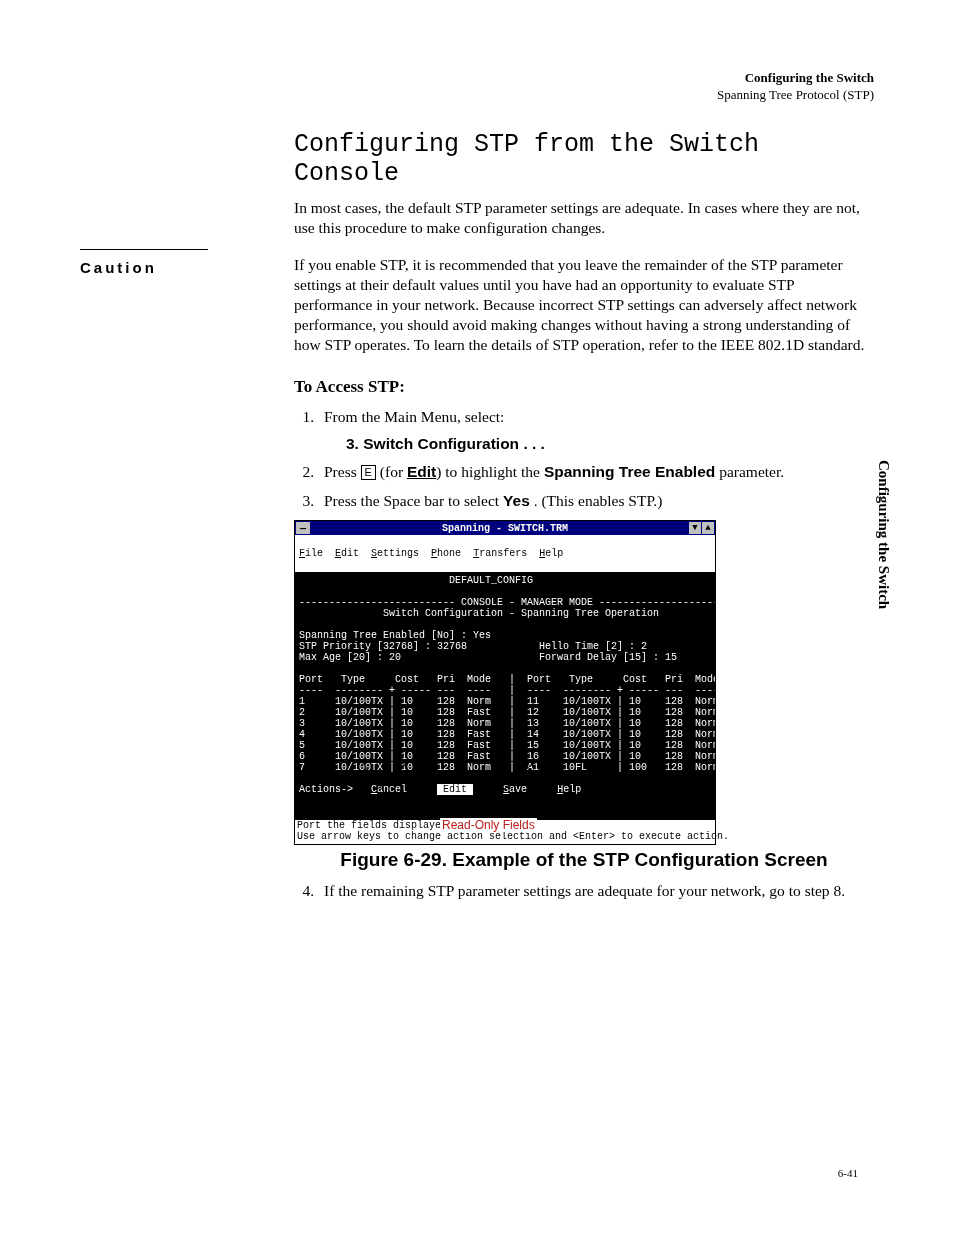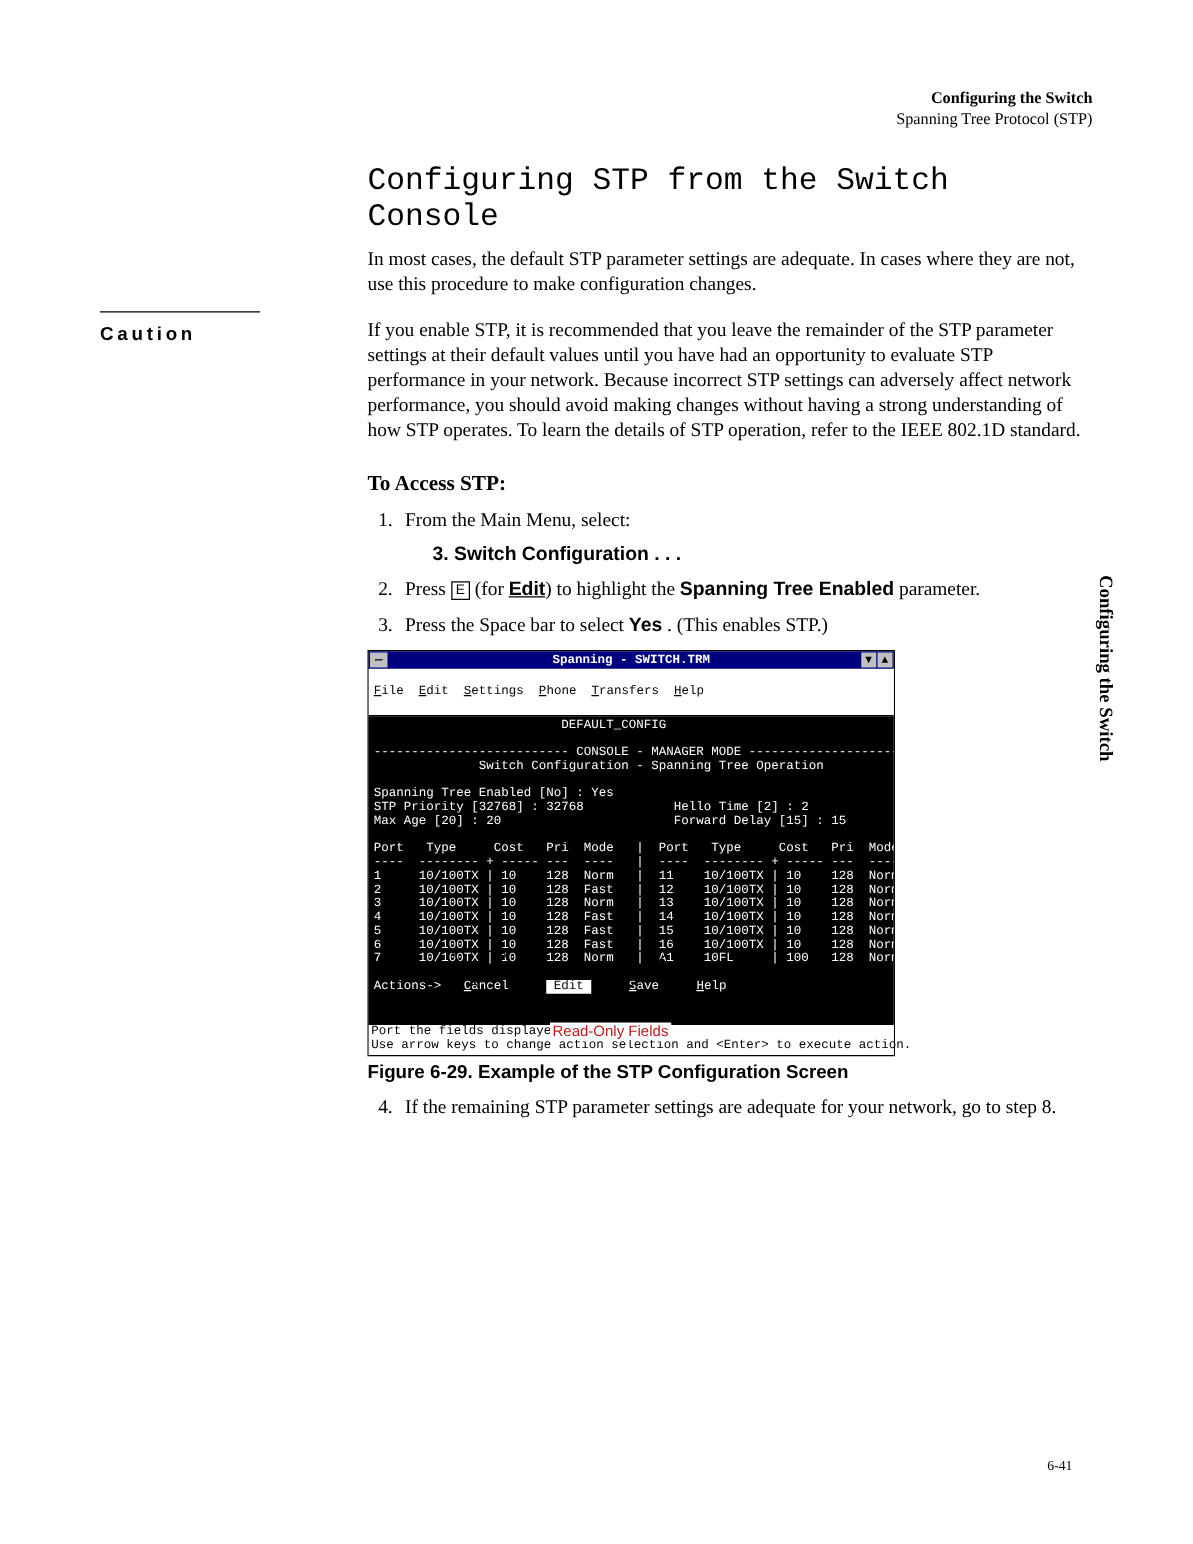--- a/index.html
+++ b/index.html
@@ -185,22 +185,23 @@
     font-size: 12px;
     color: #b91c1c;
     background:#fff;
     padding: 0 2px;
     margin-left: 31px;
   }
 
   .fig-caption {
     font-family: Arial, Helvetica, sans-serif;
     font-weight: bold;
-    font-size: 15px;
+    font-size: 19px;
     margin: 16px 0 10px 0;
+    text-align: center;
   }
   .page-num {
     position: absolute;
     right: 96px;
     bottom: 56px;
     font-family: "Times New Roman", serif;
     font-size: 11px;
   }
 </style>
 </head>

